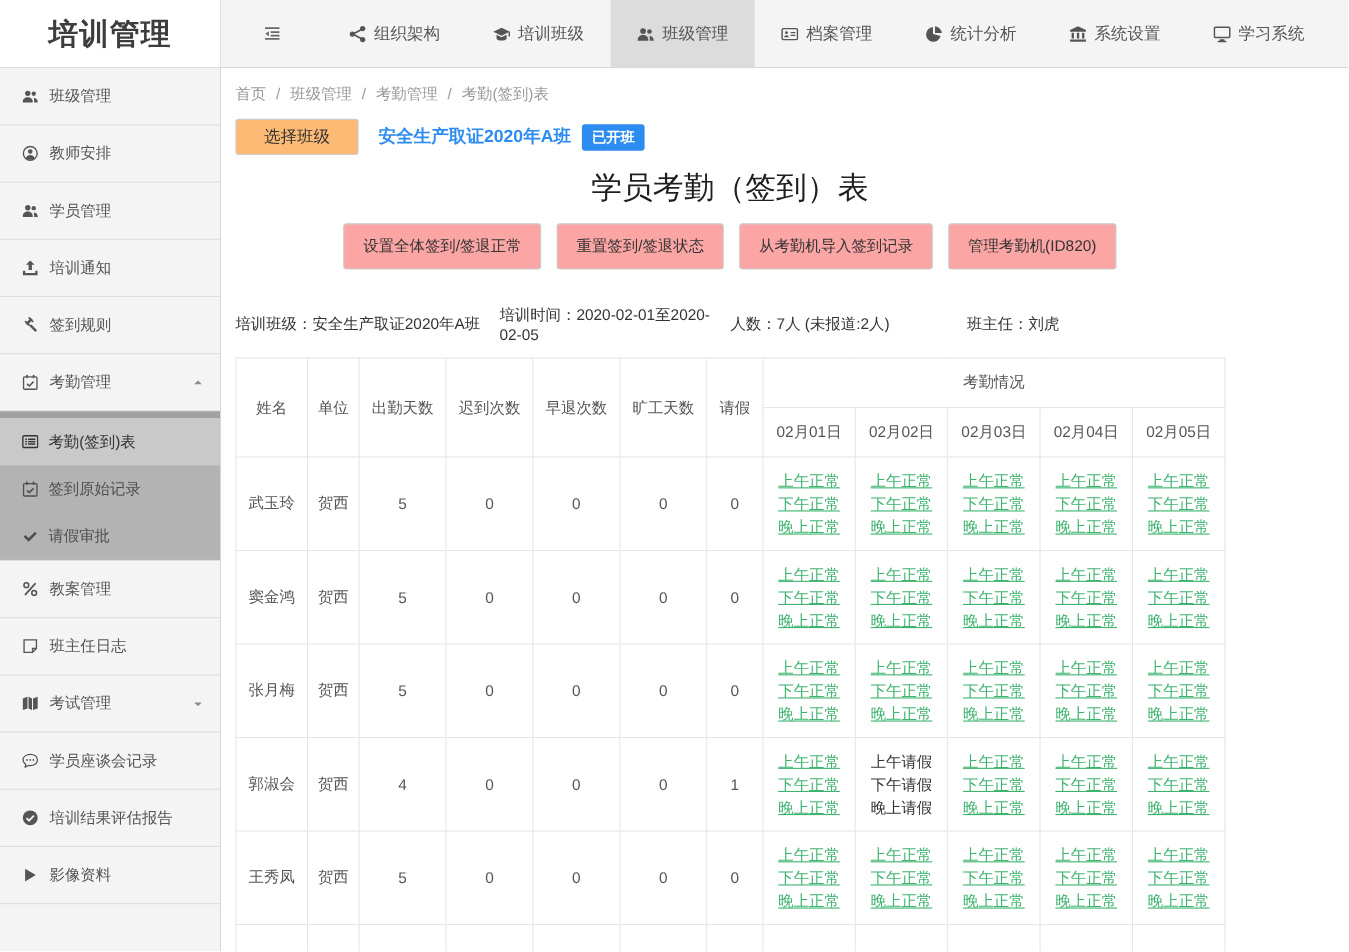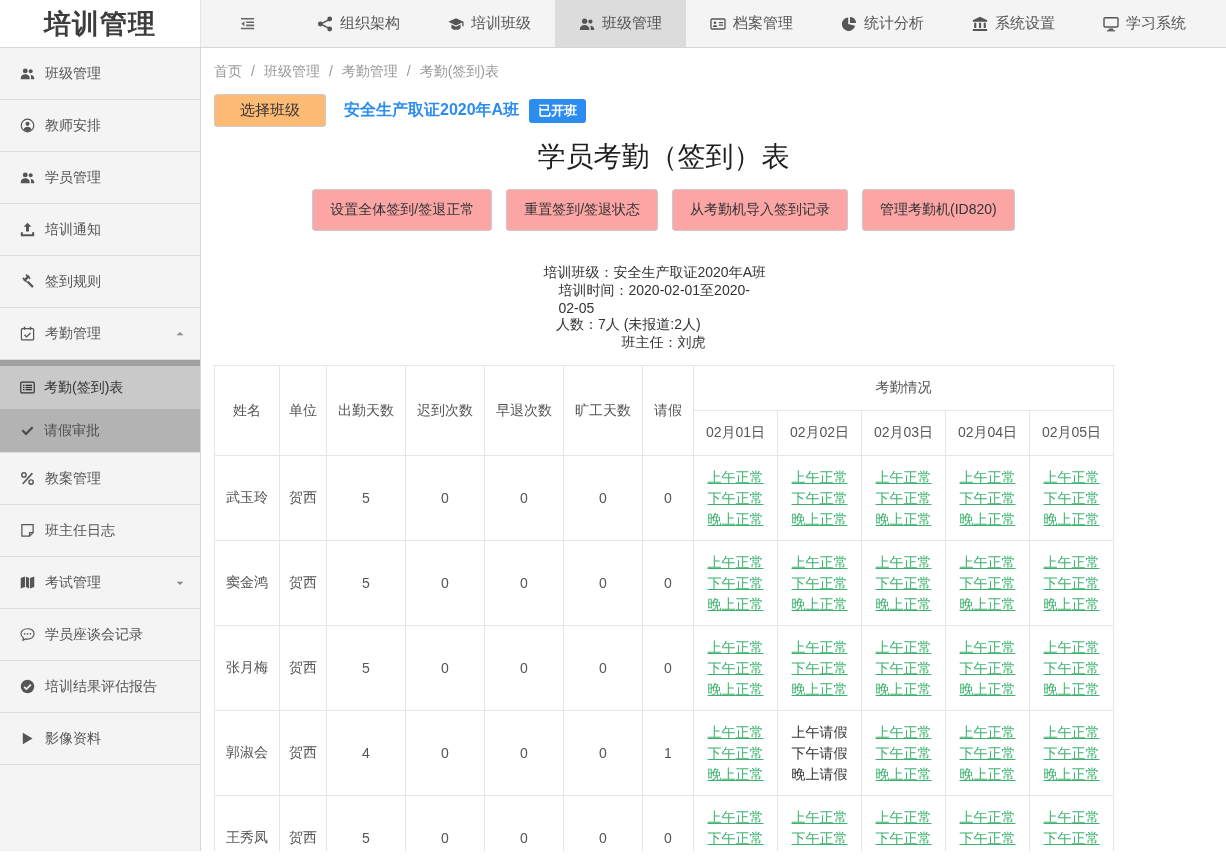--- a/index.html
+++ b/index.html
@@ -2,21 +2,21 @@
 <html><head>
 <meta charset="utf-8">
 <style>
   * { margin:0; padding:0; box-sizing:border-box; }
   html,body { width:1226px; height:865px; overflow:hidden;
     font-family:"Liberation Sans","DejaVu Sans",sans-serif; background:#fff; }
 
   .icon svg { width:15px; height:15px; fill:currentColor; display:block; }
 
   
-  .topbar { display:flex; height:48px; background:#f4f4f4; border-bottom:1px solid #d6d6d6; }
+  .topbar { display:flex; height:62px; background:#f4f4f4; border-bottom:1px solid #d6d6d6; }
   .logo { width:201px; background:#fff; border-right:1px solid #e3e3e3;
           display:flex; align-items:center; justify-content:center;
           font-size:27px; font-weight:bold; color:#3d3d3d; letter-spacing:1px; }
   .nav { flex:1; display:flex; align-items:stretch; }
   .nav-toggle { width:92px; display:flex; align-items:center; justify-content:center; color:#666; cursor:pointer; }
   .nav-item { display:flex; align-items:center; gap:7px; padding:0 24px; font-size:15px; color:#555; cursor:pointer; }
   .nav-item.active { background:#dcdcdc; }
   .nav-item .icon svg { width:16px; height:16px; }
 
   
@@ -43,21 +43,21 @@
   .class-wrap { display:flex; align-items:center; gap:10px; }
   .class-link { color:#2d8cf0; font-weight:bold; font-size:16px; cursor:pointer; }
   .badge { background:#2d8cf0; color:#fff; font-size:13px; padding:3px 9px; border-radius:3px; font-weight:bold; }
 
   
   .page-title { text-align:center; font-size:28px; color:#1f1f1f; margin-top:11px; font-weight:400; }
   .actions { display:flex; justify-content:center; gap:14px; margin-top:13px; }
   .action-btn { background:#fca5a5; border:1px solid #ccc; border-radius:3px; font-size:14px; color:#333;
         padding:11px 17px; cursor:pointer; font-family:"Liberation Sans","DejaVu Sans",sans-serif; }
 
-  .info { display:flex; margin-top:33px; font-size:14px; color:#333; align-items:center;flex-direction:column; }
+  .info { display:flex; margin-top:33px; font-size:14px; color:#333; align-items:center; }
   .info-b1 { width:240px; } .info-b2 { width:210px; padding-right:14px; } .info-b3 { width:215px; } .info-b4 { flex:1; }
 
   
   table.att { border-collapse:collapse; margin-top:13px; table-layout:fixed; width:899px; }
   .att th, .att td { border:1px solid #e6e6e6; font-weight:normal; font-size:14px; color:#555; text-align:center; padding:0; }
   .att thead th { height:45px;text-align:center; }
   .att tbody td { height:85px; }
   .att tr.partial td { height:29px; border-bottom:none; }
   .status-link { color:#3db36e; text-decoration:underline; display:block; line-height:21px; cursor:pointer; }
   .status-leave { color:#333; display:block; line-height:21px; }
@@ -229,20 +229,31 @@
               <rect x="0.8" y="2.3" width="14.4" height="11.4" rx="1.2" fill="none" stroke="currentColor" stroke-width="1.3"></rect>
               <rect x="3.2" y="5" width="1.6" height="1.4"></rect>
               <rect x="5.9" y="5" width="7" height="1.4"></rect>
               <rect x="3.2" y="7.3" width="1.6" height="1.4"></rect>
               <rect x="5.9" y="7.3" width="7" height="1.4"></rect>
               <rect x="3.2" y="9.6" width="1.6" height="1.4"></rect>
               <rect x="5.9" y="9.6" width="7" height="1.4"></rect>
             </svg>
           </span>
           <span>考勤(签到)表</span>
+        </div>
+        <div class="sub-item">
+          <span class="icon">
+            <svg viewBox="0 0 16 16">
+              <rect x="1.5" y="2.8" width="13" height="12" rx="1" fill="none" stroke="currentColor" stroke-width="1.3"></rect>
+              <rect x="4" y="0.8" width="1.6" height="3.2"></rect>
+              <rect x="10.4" y="0.8" width="1.6" height="3.2"></rect>
+              <path d="M4.8 9.4l2.2 2.2 4.2-4.2" fill="none" stroke="currentColor" stroke-width="1.5"></path>
+            </svg>
+          </span>
+          <span>签到原始记录</span>
         </div>
         <div class="sub-item">
           <span class="icon">
             <svg viewBox="0 0 16 16">
               <path d="M1.6 8.6l1.8-1.8 3 3 6.2-6.2 1.8 1.8-8 8z"></path>
             </svg>
           </span>
           <span>请假审批</span>
         </div>
       </div>

